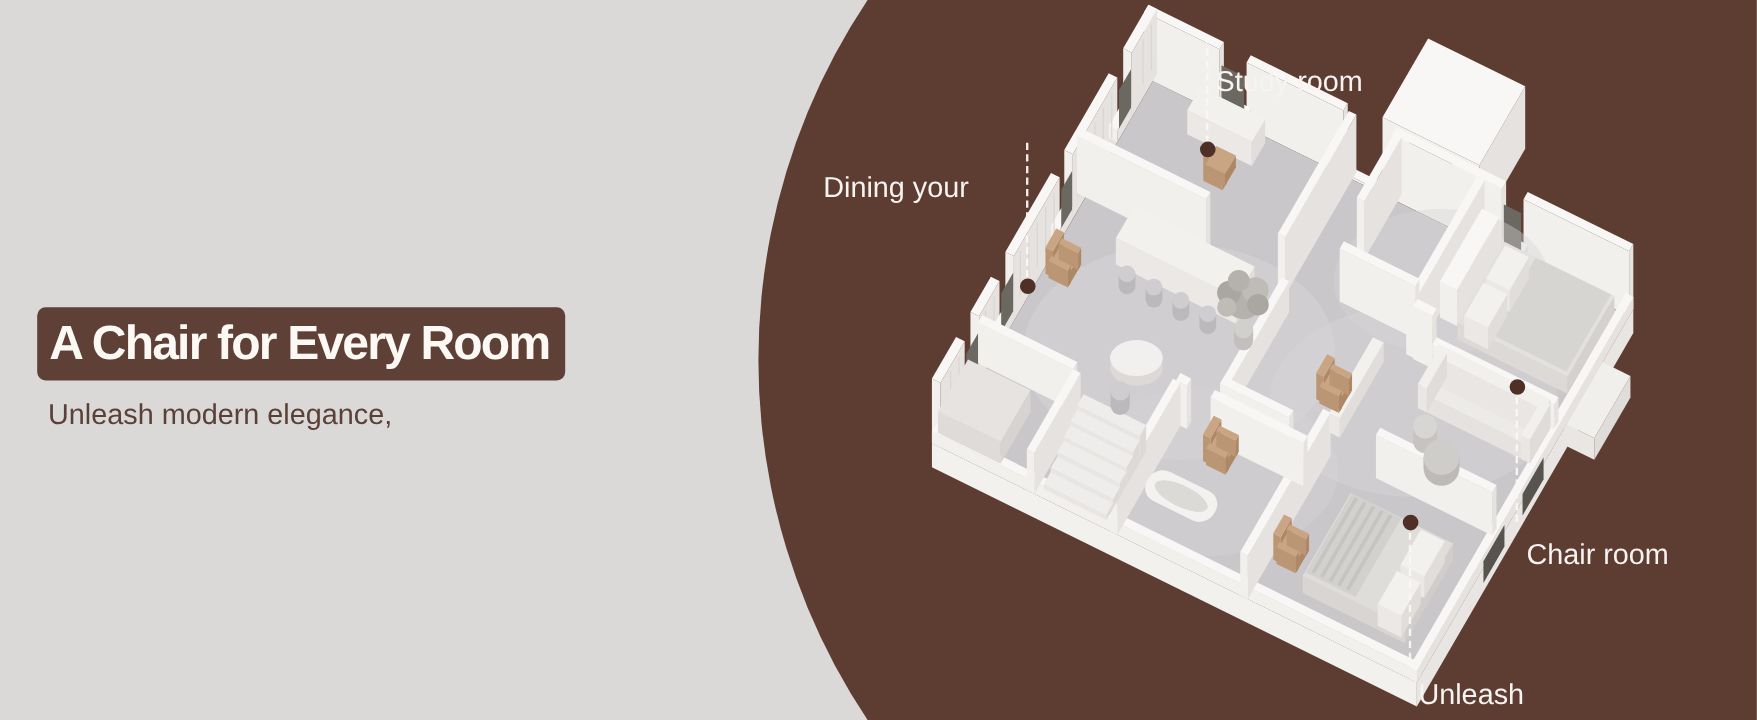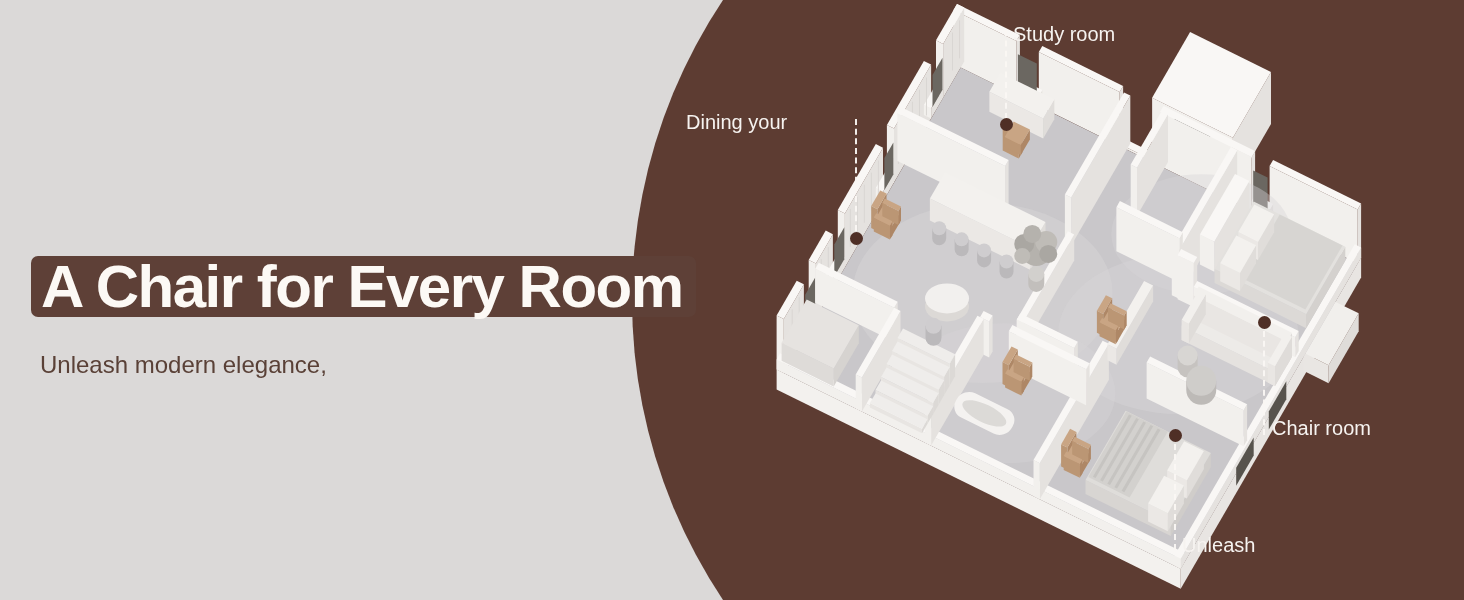--- a/index.html
+++ b/index.html
@@ -6,29 +6,29 @@
   body{font-family:"Liberation Sans",sans-serif;}
   .stage{position:relative;width:1464px;height:600px;overflow:hidden;background:#dbd9d8;}
   .stage svg{position:absolute;left:0;top:0;}
   
   .title-bar{
     position:absolute;left:31px;top:256px;height:61px;
     background:#5e4037;border-radius:7px;
     display:flex;align-items:center;padding:0 13px 0 10px;white-space:nowrap;
   }
   .title-text{
-    font-size:60px;font-weight:bold;letter-spacing:-1.5px;color:#fcf9f5;
+    font-size:40px;font-weight:bold;letter-spacing:-1.5px;color:#fcf9f5;
   }
   .subtitle{
     position:absolute;left:40px;top:331px;color:#5a4137;
-    font-size:24px;line-height:30px;margin-top:19px;
+    font-size:24px;line-height:30px;
   }
   
   .room-label{
-    position:absolute;color:#f6f3f0;font-size:20px;white-space:nowrap;
+    position:absolute;color:#f6f3f0;font-size:24px;white-space:nowrap;margin-top:32px;
   }
   .leader{
     position:absolute;width:0;border-left:2px dashed rgba(250,247,243,.95);
   }
   .marker{
     position:absolute;width:13px;height:13px;border-radius:50%;
     background:#4f2f26;
   }
 </style>
 </head>

